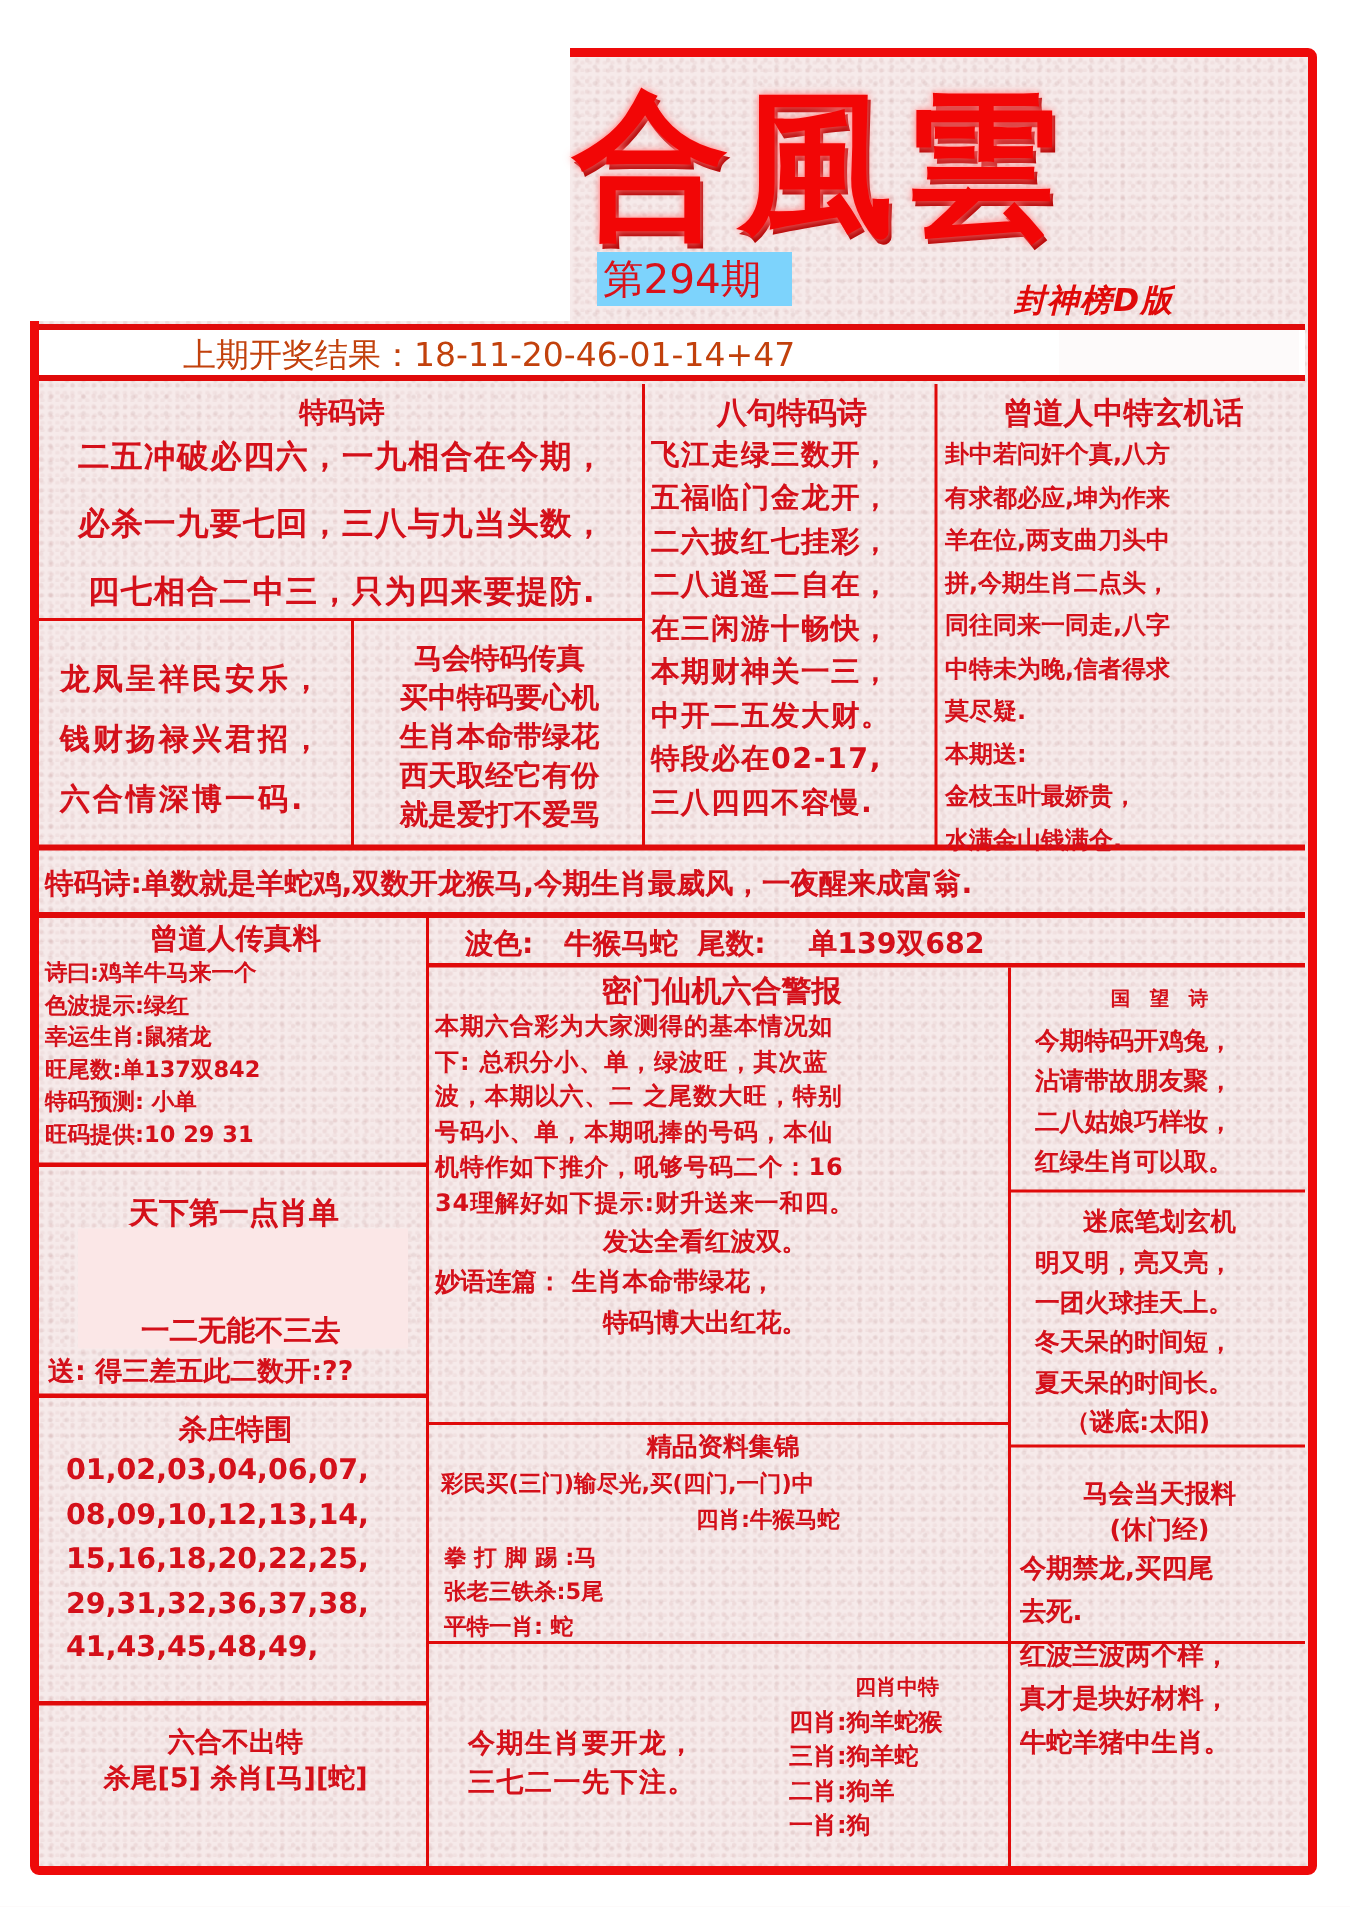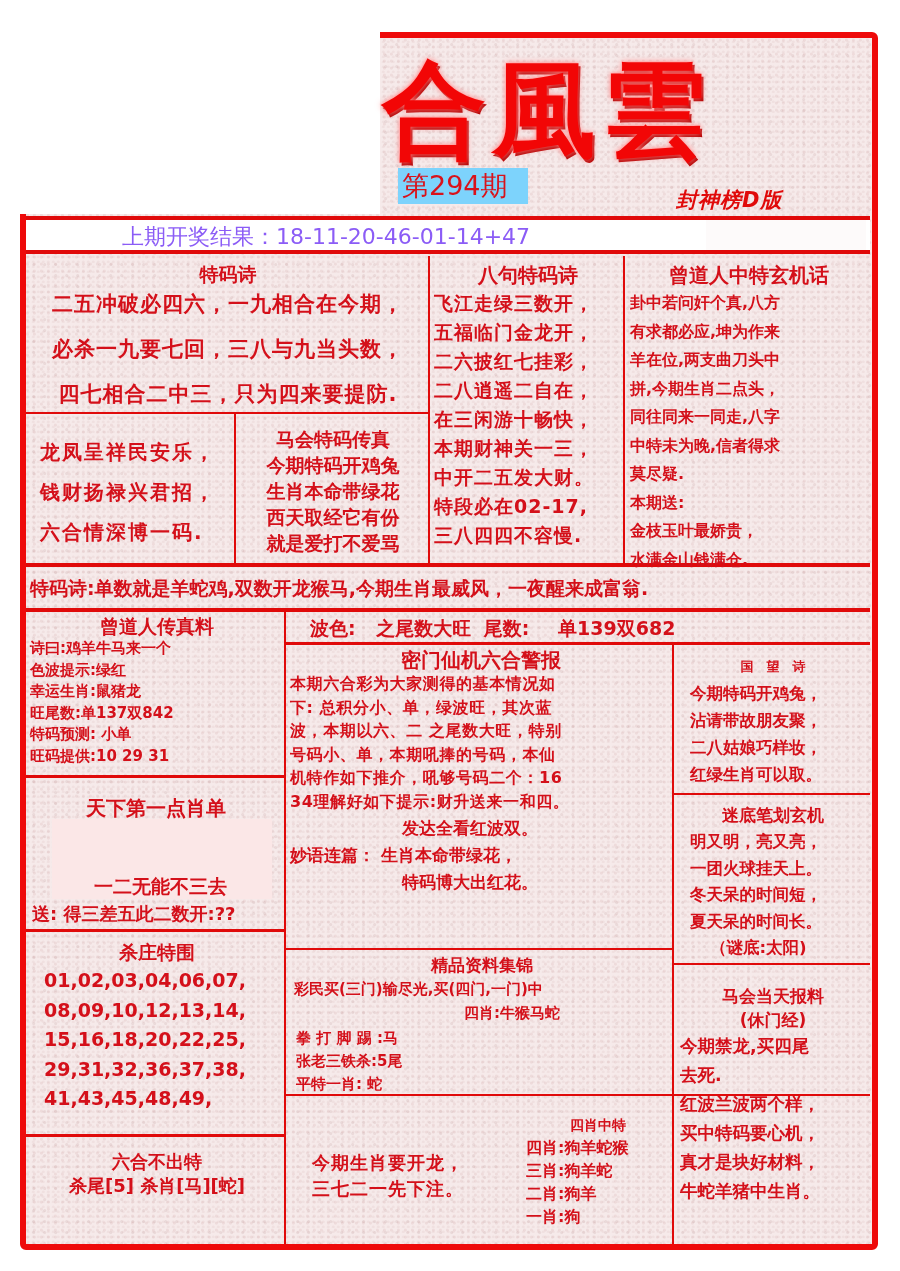--- a/index.html
+++ b/index.html
@@ -24,21 +24,21 @@
   .banner-title {
     position: absolute; left: 382px; top: 40px; width: 420px; height: 140px;
     font-family: "DejaVu Serif", "Liberation Serif", serif; font-size: 104px; font-weight: bold;
     color: #f20606; letter-spacing: 6px; line-height: 140px;
     text-shadow: 0 0 6px #ff7d7d, 2px 3px 0 #b30000, -1px -1px 0 #ffd6d6;
   }
   .issue-no { position: absolute; left: 398px; top: 168px; font-size: 27px; color: #d9121a; background: #7dd3fc; padding: 0 20px 0 4px; }
   .edition { position: absolute; left: 676px; top: 186px; font-size: 21px; font-weight: bold; font-style: italic; color: #e00a0a; letter-spacing: 1px; }
 
   .result-bar { position: absolute; left: 26px; top: 216px; width: 844px; height: 38px; border-top: 4px solid #e00a0a; border-bottom: 4px solid #e00a0a; background: #fff; }
-  .result-text { position: absolute; left: 96px; top: 2px; font-size: 22px; color: #8b5cf6; }
+  .result-text { position: absolute; left: 96px; top: 2px; font-size: 22px; color: #c2410c; }
   .result-fade { position: absolute; left: 680px; top: 0; width: 160px; height: 30px; background: #fdfafa; }
 
   .title { text-align: center; font-weight: bold; font-size: 19px; }
   .lines div { font-weight: bold; white-space: nowrap; }
   .hl { position: absolute; height: 4px; background: #e00a0a; }
   .vl { position: absolute; width: 2px; background: #e00a0a; }
 </style>
 </head>
 <body>
 
@@ -73,21 +73,21 @@
 
 <div class="abs lines" style="left:40px;top:432px;font-size:20px;line-height:40px;letter-spacing:2px;">
   <div>龙凤呈祥民安乐，</div>
   <div>钱财扬禄兴君招，</div>
   <div>六合情深博一码.</div>
 </div>
 
 <div class="abs" style="left:238px;top:426px;width:190px;text-align:center;">
   <div class="bold" style="font-size:19px;line-height:26px;">马会特码传真</div>
   <div class="lines" style="font-size:19px;line-height:26px;">
-    <div>今期特码开鸡兔</div>
+    <div>买中特码要心机</div>
     <div>生肖本命带绿花</div>
     <div>西天取经它有份</div>
     <div>就是爱打不爱骂</div>
   </div>
 </div>
 
 <div class="abs" style="left:434px;top:262px;width:188px;">
   <div class="title" style="font-size:20px;">八句特码诗</div>
   <div class="lines" style="font-size:19px;line-height:29px;letter-spacing:1px;">
     <div>飞江走绿三数开，</div>
@@ -128,21 +128,21 @@
 <div class="hl" style="left:26px;top:929px;width:258px;height:3px;"></div>
 <div class="hl" style="left:26px;top:1134px;width:258px;height:3px;"></div>
 <div class="hl" style="left:286px;top:948px;width:386px;height:2px;"></div>
 <div class="hl" style="left:286px;top:1094px;width:584px;height:2px;"></div>
 <div class="hl" style="left:674px;top:793px;width:196px;height:2px;"></div>
 <div class="hl" style="left:674px;top:963px;width:196px;height:2px;"></div>
 <div class="vl" style="left:672px;top:1096px;height:148px;"></div>
 
 <div class="abs" style="left:310px;top:616px;font-size:19px;white-space:nowrap;font-weight:bold;">
   <span>波色:</span>
-  <span style="margin-left:14px;">之尾数大旺</span>
+  <span style="margin-left:14px;">牛猴马蛇</span>
   <span style="margin-left:6px;">尾数:</span>
   <span style="margin-left:22px;">单139双682</span>
 </div>
 
 <div class="abs" style="left:30px;top:614px;width:254px;">
   <div class="title" style="font-size:19px;line-height:24px;">曾道人传真料</div>
   <div class="lines" style="font-size:15px;line-height:21.5px;">
     <div>诗曰:鸡羊牛马来一个</div>
     <div>色波提示:绿红</div>
     <div>幸运生肖:鼠猪龙</div>
@@ -239,17 +239,16 @@
   </div>
 </div>
 
 <div class="abs" style="left:676px;top:984px;width:194px;">
   <div class="title" style="font-size:17px;line-height:24px;">马会当天报料</div>
   <div class="title" style="font-size:17px;line-height:24px;">(休门经)</div>
   <div class="lines" style="font-size:17.5px;line-height:29px;padding-left:4px;">
     <div>今期禁龙,买四尾</div>
     <div>去死.</div>
     <div>红波兰波两个样，</div>
-    <div>买中特码要心机，</div>
     <div>真才是块好材料，</div>
     <div>牛蛇羊猪中生肖。</div>
   </div>
 </div>
 
 </body></html>

